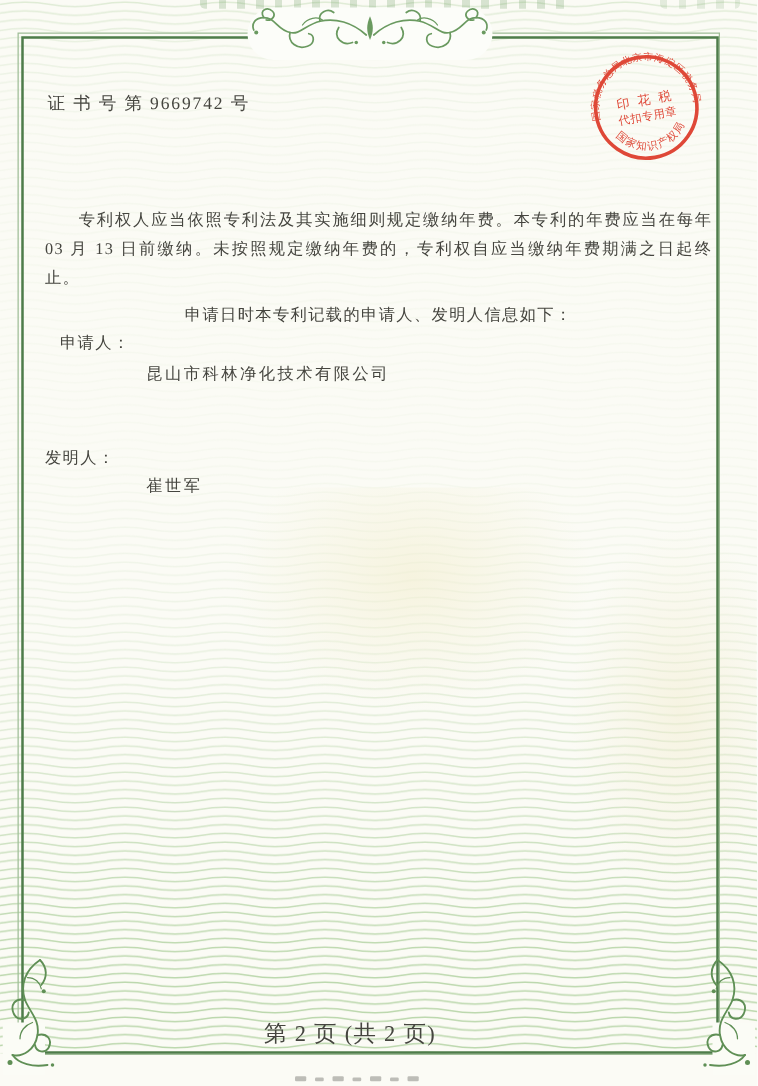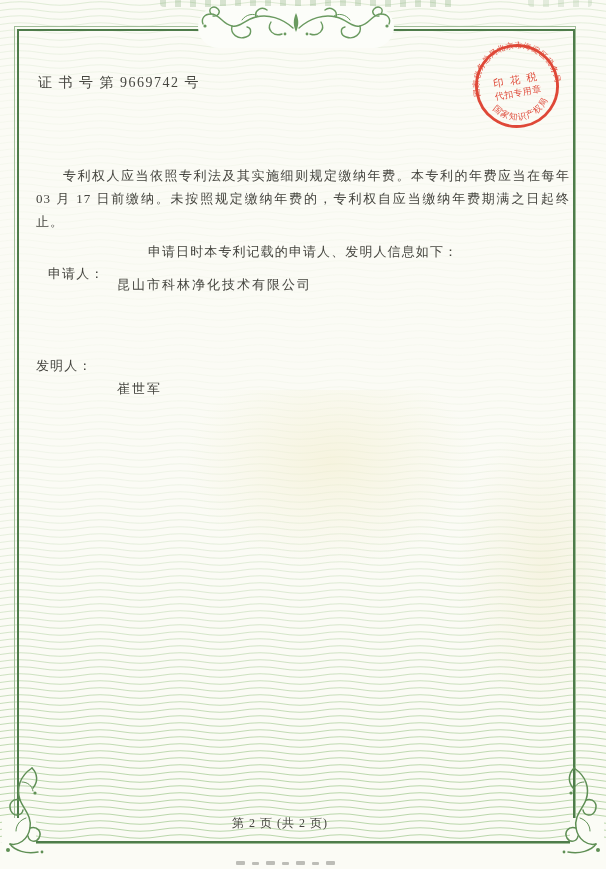--- a/index.html
+++ b/index.html
@@ -35,24 +35,24 @@
   .corner-right{right:2px;transform:scaleX(-1);}
   
   .seal{left:472px;top:41px;opacity:.93;}
   .seal text{font-family:"Liberation Sans","DejaVu Sans",sans-serif;}
   
   .cert-no{left:38px;top:74px;font-size:14px;letter-spacing:1.5px;}
   .para{margin:0;line-height:23px;font-size:13px;letter-spacing:1.1px;text-align:center;}
   .annual{left:36px;top:164px;width:534px;text-indent:27px;text-align:justify;}
   .intro{left:36px;top:240px;width:534px;}
   .applicant-label{left:48px;top:262px;}
-  .applicant-name{left:117px;top:273px;letter-spacing:2px;font-family:Liberation Serif, serif;}
+  .applicant-name{left:117px;top:287px;letter-spacing:2px;font-family:Liberation Serif, serif;}
   .inventor-label{left:36px;top:354px;}
   .inventor-name{left:117px;top:378px;letter-spacing:2px;font-family:Liberation Mono, monospace;}
-  .footer{left:160px;top:815px;width:240px;text-align:center;font-size:12px;letter-spacing:1px;}
+  .footer{left:160px;top:815px;width:240px;text-align:center;font-size:18px;letter-spacing:1px;}
   
   .bottom-cut{left:236px;top:861px;height:8px;display:flex;gap:7px;align-items:flex-start;opacity:.55;}
   .bottom-cut i{display:block;width:9px;height:4px;background:#8b8b85;border-radius:1px;}
   .bottom-cut i:nth-child(2n){height:3px;width:7px;margin-top:1px;}
 </style>
 </head>
 <body>
 
 <div class="page">
 
@@ -148,21 +148,21 @@
       <text font-size="9.5" letter-spacing="1">
         <textPath href="#arcBot" startOffset="50%" text-anchor="middle">国家知识产权局</textPath>
       </text>
       <text x="0" y="-3" font-size="11.5" text-anchor="middle" letter-spacing="2">印 花 税</text>
       <text x="0" y="11" font-size="10" text-anchor="middle" letter-spacing="0.5">代扣专用章</text>
     </g>
   </svg>
 
   <div class="abs cert-no">证 书 号 第 9669742 号</div>
 
-  <p class="abs para annual">专利权人应当依照专利法及其实施细则规定缴纳年费。本专利的年费应当在每年 03 月 17 日前缴纳。未按照规定缴纳年费的，专利权自应当缴纳年费期满之日起终止。</p>
+  <p class="abs para annual">专利权人应当依照专利法及其实施细则规定缴纳年费。本专利的年费应当在每年 03 月 13 日前缴纳。未按照规定缴纳年费的，专利权自应当缴纳年费期满之日起终止。</p>
 
   <p class="abs para intro">申请日时本专利记载的申请人、发明人信息如下：</p>
   <p class="abs para applicant-label">申请人：</p>
   <p class="abs para applicant-name">昆山市科林净化技术有限公司</p>
 
   <p class="abs para inventor-label">发明人：</p>
   <p class="abs para inventor-name">崔世军</p>
 
   <div class="abs footer">第 2 页 (共 2 页)</div>
 

